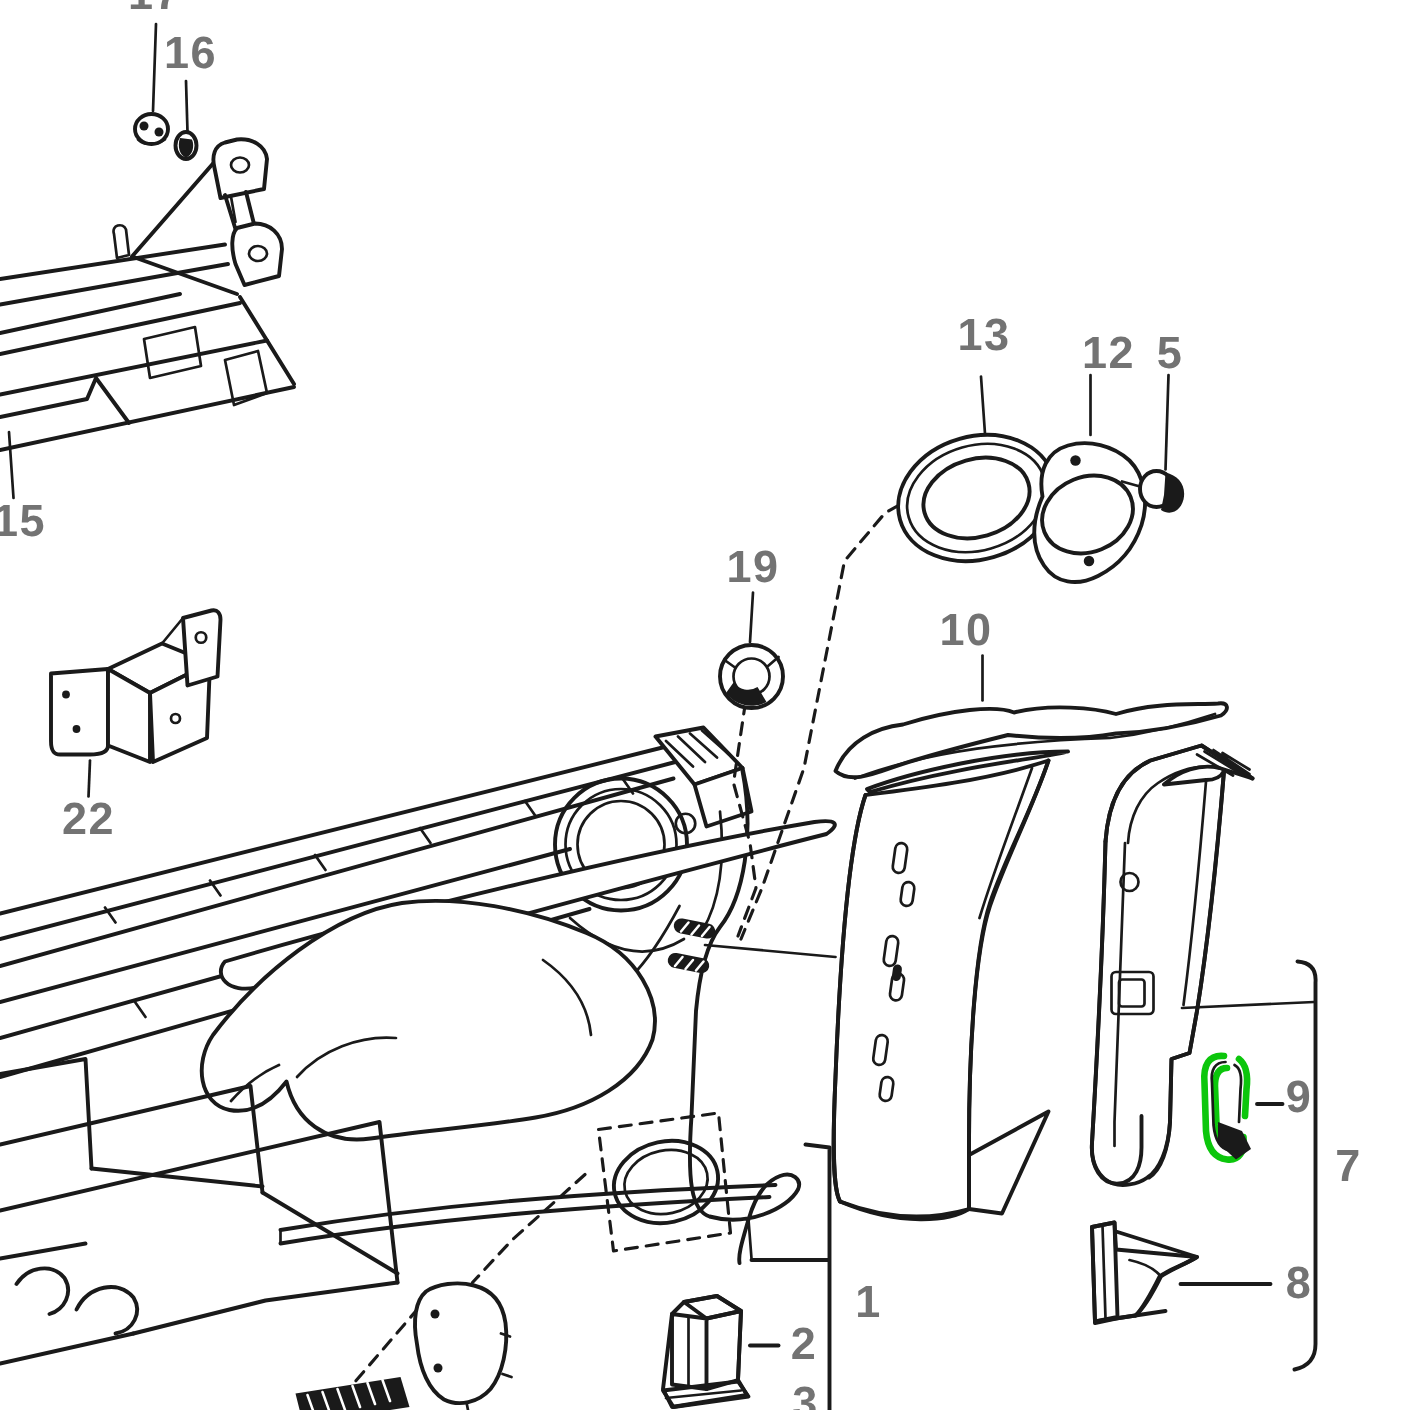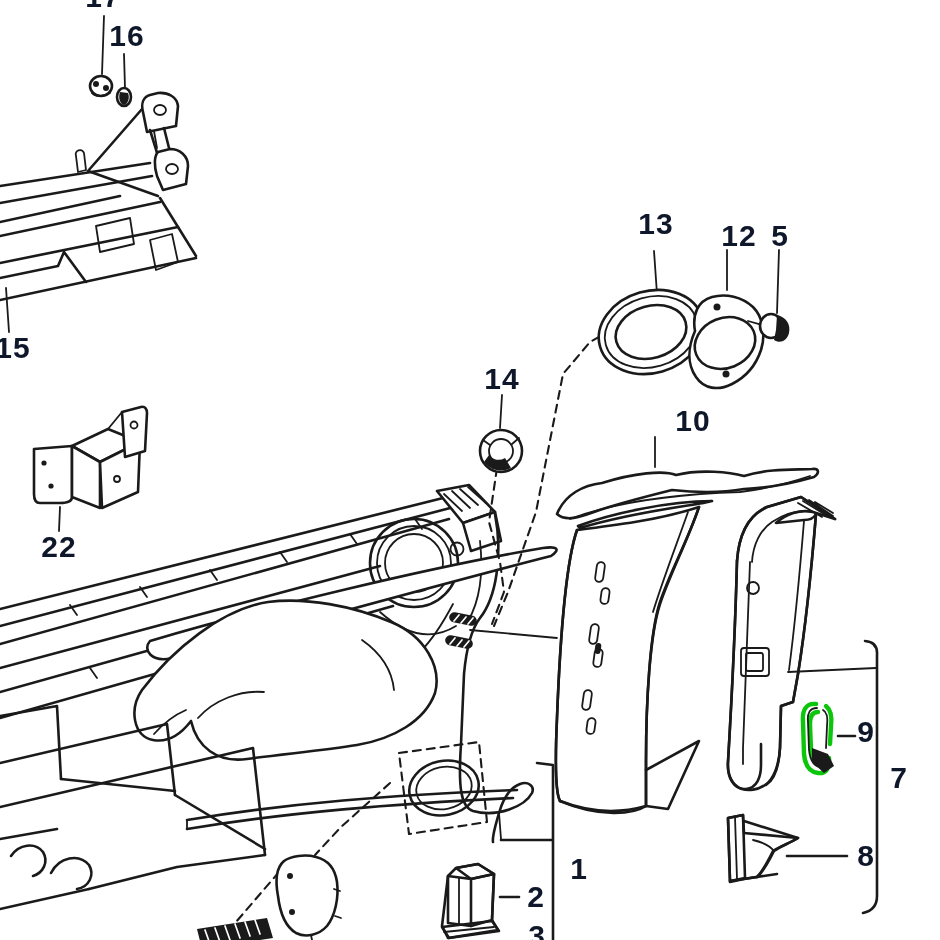--- a/index.html
+++ b/index.html
@@ -8,21 +8,21 @@
   .stage{position:absolute;left:0;top:0;width:940px;height:940px;}
   svg{position:absolute;left:0;top:0;}
   svg *{stroke:#1a1a1a;stroke-width:2.6;fill:none;stroke-linecap:round;stroke-linejoin:round;}
   svg .thin{stroke-width:1.8;}
   svg .dash{stroke-dasharray:8 6;stroke-width:2.1;}
   svg .white{fill:#ffffff;}
   svg .dark{fill:#1a1a1a;stroke:none;}
   svg .whash{stroke:#ffffff;stroke-width:1.7;}
   svg .green{stroke:#0cc60c;stroke-width:4.4;}
   .callout{position:absolute;transform:translate(-50%,-50%);
-           font-weight:700;font-size:30px;color:#0f172a;letter-spacing:1px;
+           font-weight:700;font-size:30px;color:#737373;letter-spacing:1px;
            white-space:nowrap;user-select:none;}
 </style>
 </head>
 <body>
 
 <div class="stage">
 
 <svg width="940" height="940" viewBox="0 0 940 940">
 
   <g>
@@ -258,25 +258,25 @@
     <path class="dark" d="M197,929 L267,918 L273,938 L202,949 Z"></path>
     <path class="whash" d="M205,930 L210,944 M215,928 L220,942 M225,926 L230,940 M235,924 L240,938 M245,922 L250,936 M255,920 L260,934"></path>
   </g>
 
 </svg>
 
 <div class="callout" style="left:103px;top:-3px">17</div>
 <div class="callout" style="left:127px;top:36px">16</div>
 <div class="callout" style="left:13px;top:348px">15</div>
 <div class="callout" style="left:59px;top:547px">22</div>
-<div class="callout" style="left:502px;top:379px">14</div>
+<div class="callout" style="left:502px;top:379px">19</div>
 <div class="callout" style="left:656px;top:224px">13</div>
 <div class="callout" style="left:739px;top:236px">12</div>
 <div class="callout" style="left:780px;top:236px">5</div>
-<div class="callout" style="left:693px;top:421px">10</div>
+<div class="callout" style="left:644px;top:421px">10</div>
 <div class="callout" style="left:866px;top:732px">9</div>
 <div class="callout" style="left:899px;top:778px">7</div>
 <div class="callout" style="left:866px;top:856px">8</div>
 <div class="callout" style="left:579px;top:869px">1</div>
 <div class="callout" style="left:536px;top:897px">2</div>
 <div class="callout" style="left:537px;top:936px">3</div>
 
 </div>
 
 </body></html>

